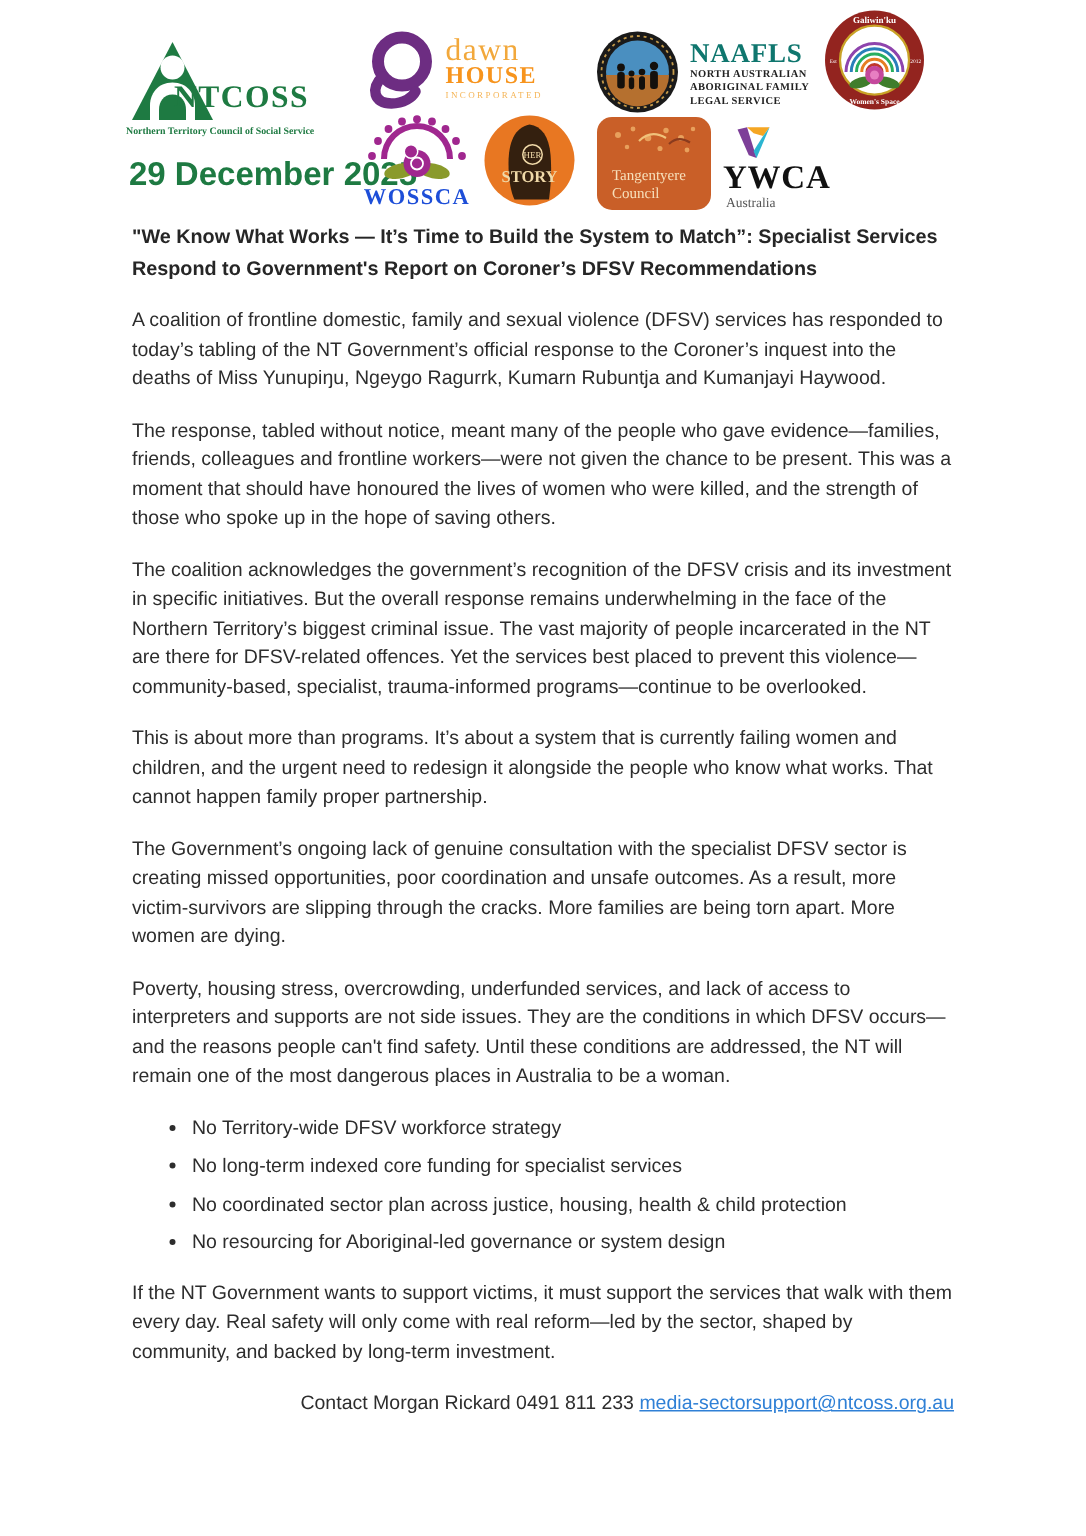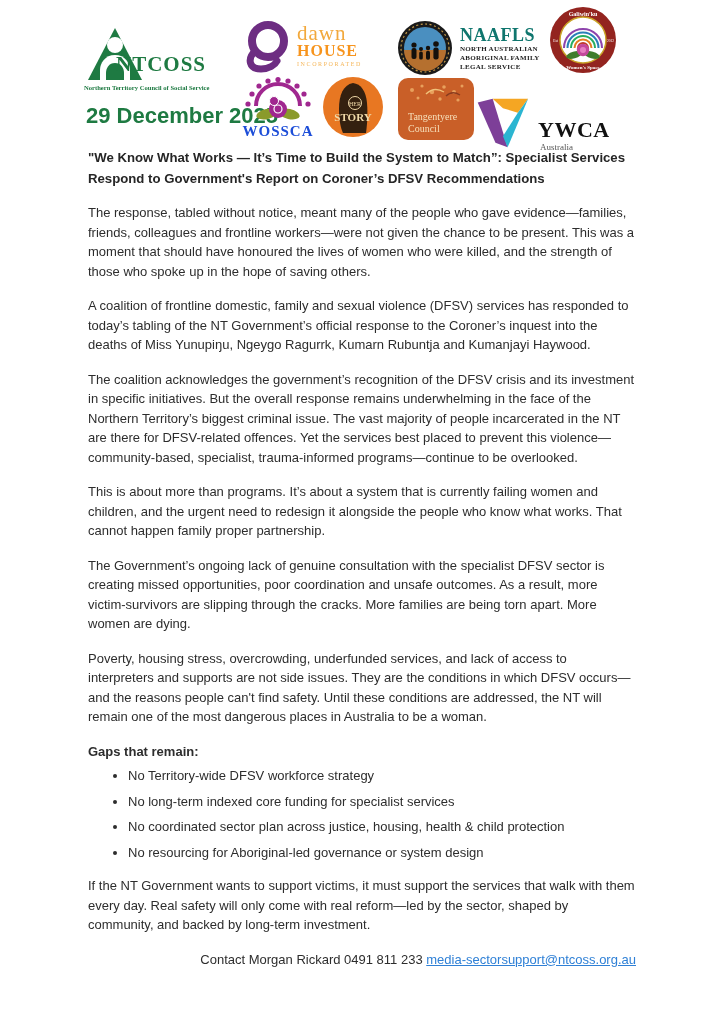--- a/index.html
+++ b/index.html
@@ -30,21 +30,21 @@
   
   .galiwinku{left:549px;top:6px;width:68px;height:68px;}
   
   .wossca{left:236px;top:76px;width:84px;height:64px;text-align:center;}
   .wossca-name{display:block;font-size:15px;font-weight:bold;color:#1d4ed8;letter-spacing:1px;margin-top:-3px;}
   
   .herstory{left:322px;top:76px;width:62px;height:62px;}
   
   .tangentyere{left:398px;top:78px;width:76px;height:62px;}
   
-  .ywca{left:474px;top:96px;width:170px;height:56px;display:flex;align-items:flex-end;}
+  .ywca{left:474px;top:84px;width:170px;height:56px;display:flex;align-items:flex-start;flex-direction:column;}
   .ywca-text{margin-left:8px;line-height:1;}
   .ywca-name{display:block;font-size:22px;font-weight:bold;color:#111;letter-spacing:0.5px;}
   .ywca-sub{display:block;font-size:9px;color:#555;margin-top:2px;margin-left:2px;}
   
   .content{padding:0 88px;font-size:13px;line-height:19.5px;}
   .title{font-size:13.2px;font-weight:bold;line-height:20.5px;margin:6px 0 14px;color:#262626;}
   .content p{margin:0 0 15px;}
   .gaps-heading{font-weight:bold;margin:0 0 5px !important;}
   .gaps-list{margin:0 0 14px;padding-left:40px;}
   .gaps-list li{margin-bottom:6px;}
@@ -192,28 +192,27 @@
         <span class="ywca-sub">Australia</span>
       </div>
     </div>
 
   </div>
 
   <div class="content">
 
     <div class="title">"We Know What Works — It’s Time to Build the System to Match”: Specialist Services Respond to Government's Report on Coroner’s DFSV Recommendations</div>
 
+    <p>A coalition of frontline domestic, family and sexual violence (DFSV) services has responded to today’s tabling of the NT Government’s official response to the Coroner’s inquest into the deaths of Miss Yunupiŋu, Ngeygo Ragurrk, Kumarn Rubuntja and Kumanjayi Haywood.</p>
     <p>The response, tabled without notice, meant many of the people who gave evidence—families, friends, colleagues and frontline workers—were not given the chance to be present. This was a moment that should have honoured the lives of women who were killed, and the strength of those who spoke up in the hope of saving others.</p>
-    <p>A coalition of frontline domestic, family and sexual violence (DFSV) services has responded to today’s tabling of the NT Government’s official response to the Coroner’s inquest into the deaths of Miss Yunupiŋu, Ngeygo Ragurrk, Kumarn Rubuntja and Kumanjayi Haywood.</p>
     <p>The coalition acknowledges the government’s recognition of the DFSV crisis and its investment in specific initiatives. But the overall response remains underwhelming in the face of the Northern Territory’s biggest criminal issue. The vast majority of people incarcerated in the NT are there for DFSV-related offences. Yet the services best placed to prevent this violence—community-based, specialist, trauma-informed programs—continue to be overlooked.</p>
     <p>This is about more than programs. It’s about a system that is currently failing women and children, and the urgent need to redesign it alongside the people who know what works. That cannot happen family proper partnership.</p>
     <p>The Government’s ongoing lack of genuine consultation with the specialist DFSV sector is creating missed opportunities, poor coordination and unsafe outcomes. As a result, more victim-survivors are slipping through the cracks. More families are being torn apart. More women are dying.</p>
     <p>Poverty, housing stress, overcrowding, underfunded services, and lack of access to interpreters and supports are not side issues. They are the conditions in which DFSV occurs—and the reasons people can't find safety. Until these conditions are addressed, the NT will remain one of the most dangerous places in Australia to be a woman.</p>
 
-    <p class="gaps-heading">Gaps that remain:</p>
     <ul class="gaps-list">
       <li>No Territory-wide DFSV workforce strategy</li>
       <li>No long-term indexed core funding for specialist services</li>
       <li>No coordinated sector plan across justice, housing, health &amp; child protection</li>
       <li>No resourcing for Aboriginal-led governance or system design</li>
     </ul>
 
     <p>If the NT Government wants to support victims, it must support the services that walk with them every day. Real safety will only come with real reform—led by the sector, shaped by community, and backed by long-term investment.</p>
 
     <p class="contact"><span>Contact Morgan Rickard 0491 811 233 </span><a href="#" class="email-link">media-sectorsupport@ntcoss.org.au</a></p>

